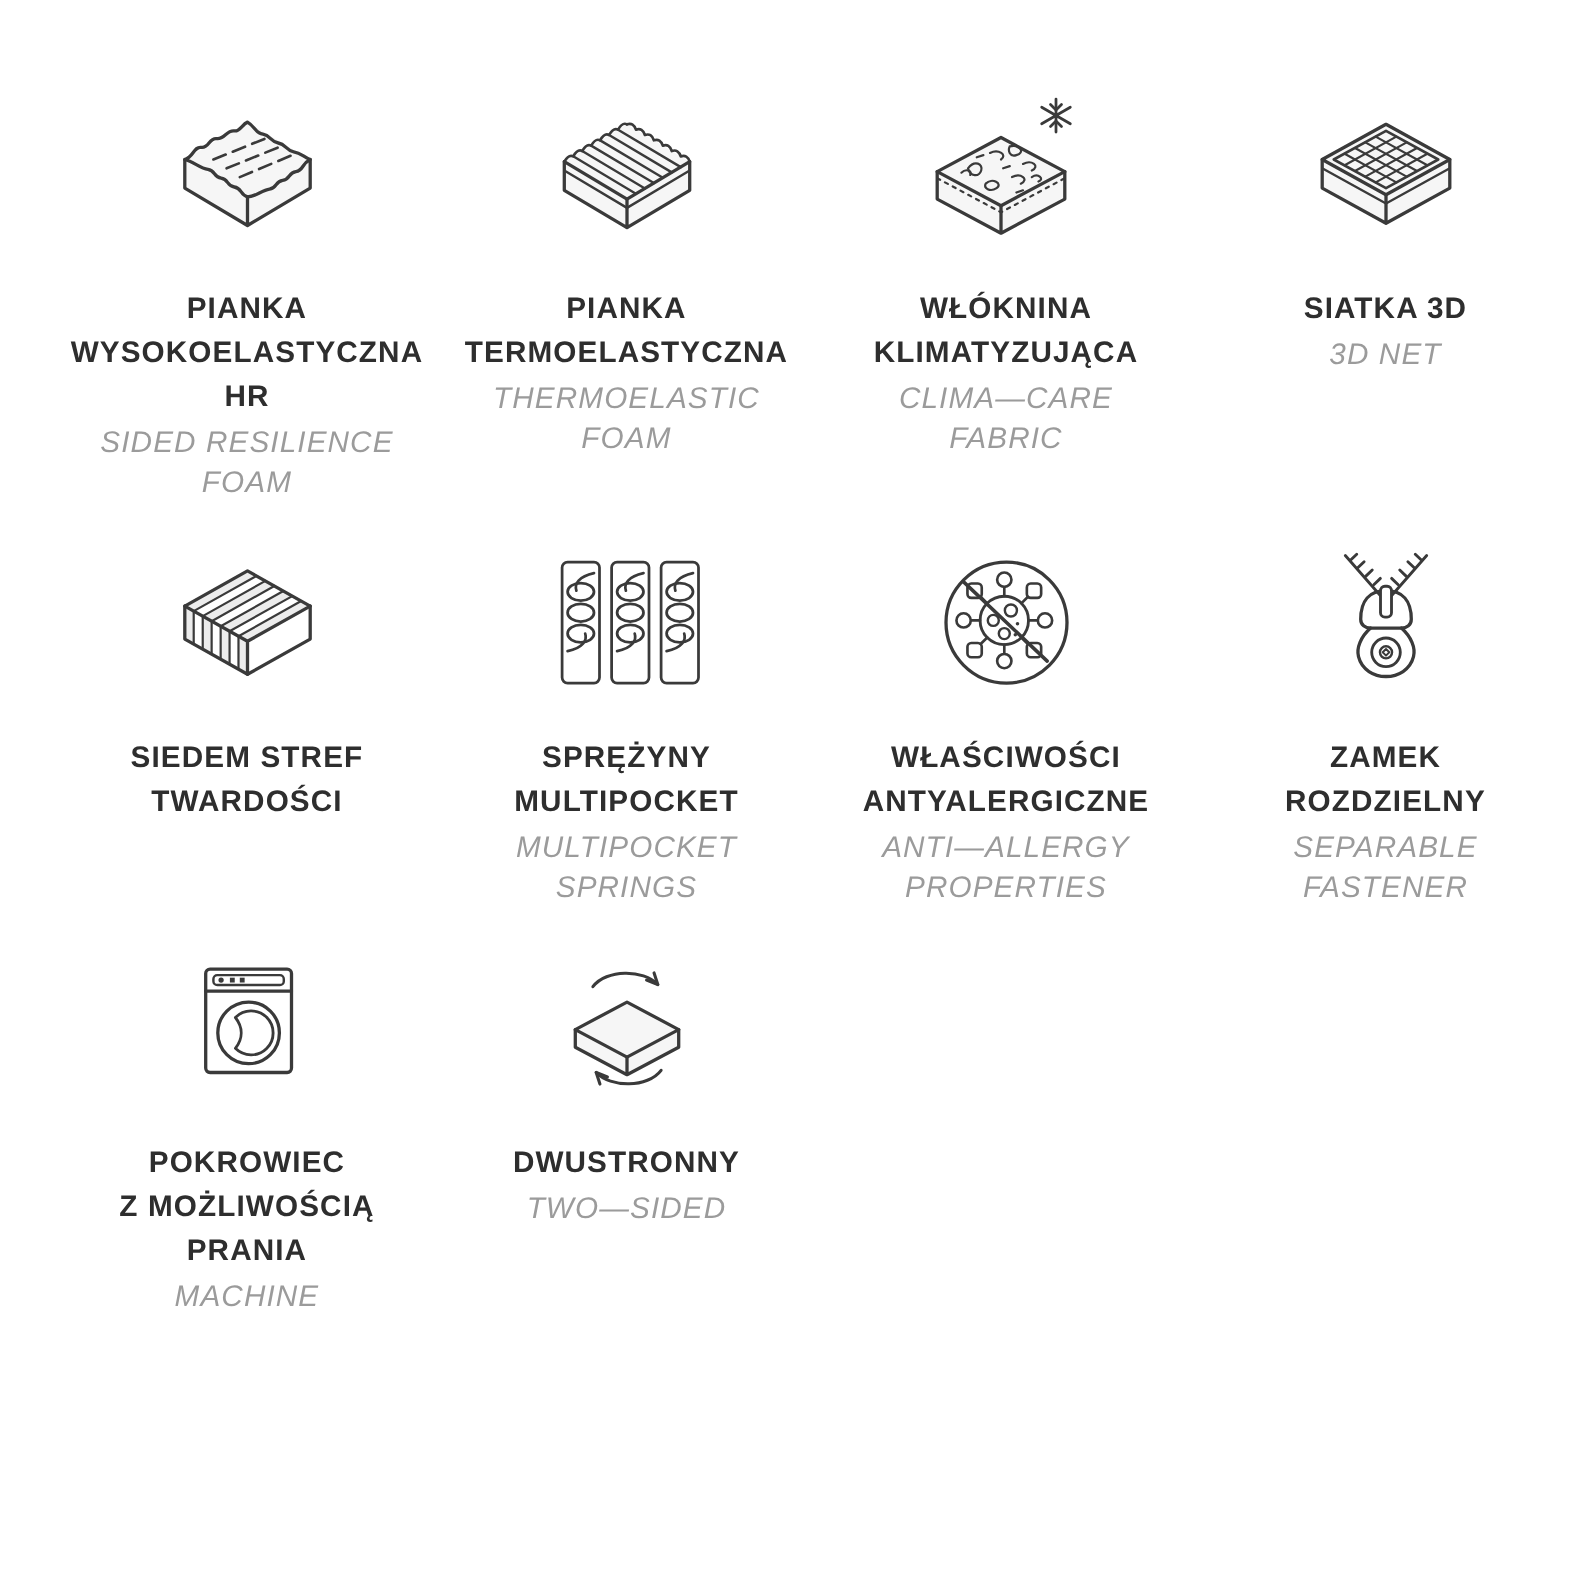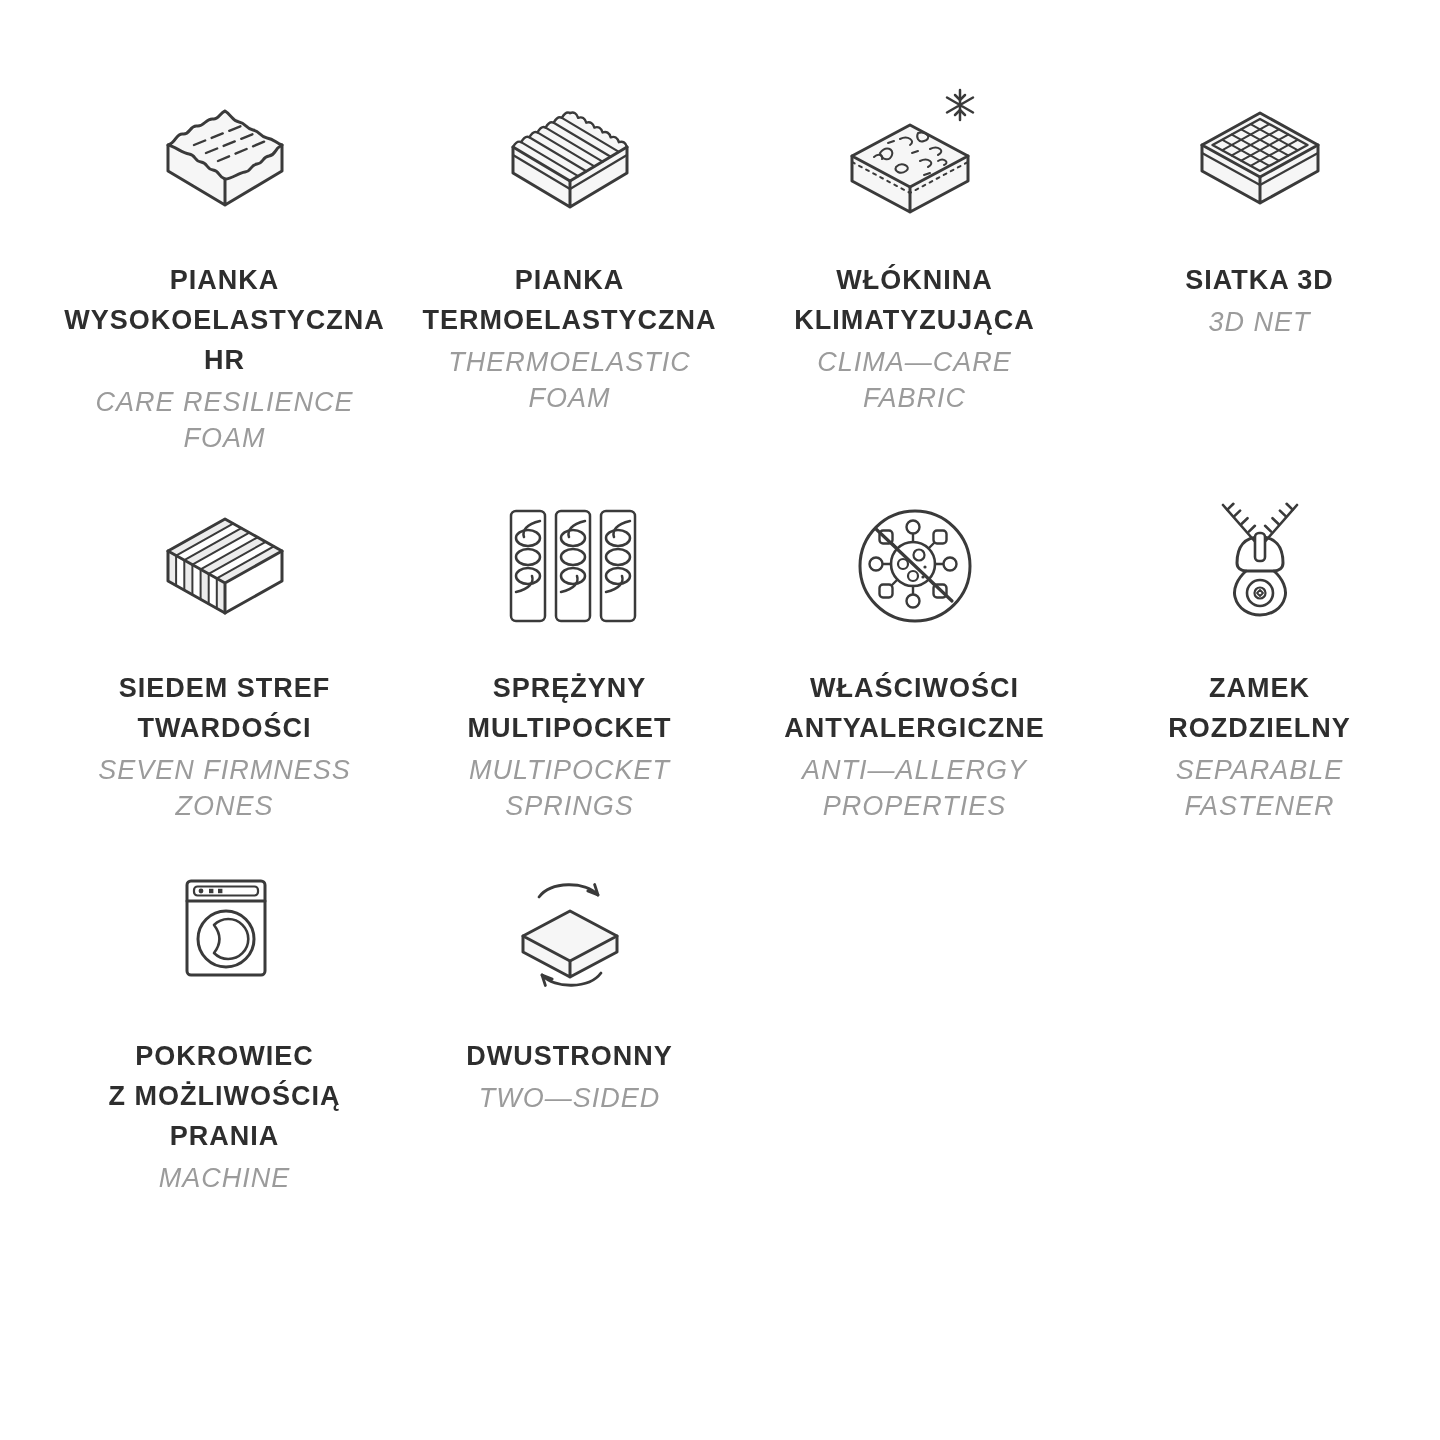--- a/index.html
+++ b/index.html
@@ -70,21 +70,21 @@
     <path d="M44,62 L96,41 M56,70 L108,49 M68,78 L118,57" stroke-width="2.4" stroke-dasharray="12 7"></path>
     <path d="M18,62 L18,88 L75,122 L132,88 L132,62 M75,96 L75,122"></path>
   </svg>
         </div>
     <div class="title">
           <div>PIANKA</div>
           <div>WYSOKOELASTYCZNA</div>
           <div>HR</div>
         </div>
     <div class="subtitle">
-          <div>CARE RESILIENCE</div>
+          <div>SIDED RESILIENCE</div>
           <div>FOAM</div>
         </div>
   </div>
 
   <div class="cell">
     <div class="icon-wrap">
           <svg viewBox="0 0 150 150" fill="none" stroke="currentColor" stroke-width="3" stroke-linecap="round" stroke-linejoin="round">
     <polygon points="18,64 75,30 132,64 132,90 75,124 18,90" fill="#f6f6f6" stroke="none"></polygon>
     <path d="M18,64 q4,-7 8.14,-4.86 q4,-7 8.14,-4.86 q4,-7 8.14,-4.86 q4,-7 8.14,-4.86 q4,-7 8.14,-4.86 q4,-7 8.14,-4.86 q4,-7 8.16,-4.84" stroke-width="2.4"></path>
     <path d="M75,30 q6,-2 8.14,4.86 q6,-2 8.14,4.86 q6,-2 8.14,4.86 q6,-2 8.14,4.86 q6,-2 8.14,4.86 q6,-2 8.14,4.86 q6,-2 8.16,4.84" stroke-width="2.4"></path>
@@ -178,24 +178,20 @@
       <path d="M26.1,64.6 L26.1,94.6 M34.3,69.1 L34.3,99.1 M42.4,73.7 L42.4,103.7 M50.6,78.3 L50.6,108.3 M58.7,82.9 L58.7,112.9 M66.8,87.4 L66.8,117.4"></path>
     </g>
     <path d="M18,60 L75,28 L132,60 L132,90 L75,122 L18,90 Z"></path>
     <path d="M18,60 L75,92 L132,60 M75,92 L75,122"></path>
   </svg>
         </div>
     <div class="title">
           <div>SIEDEM STREF</div>
           <div>TWARDOŚCI</div>
         </div>
-    <div class="subtitle">
-          <div>SEVEN FIRMNESS</div>
-          <div>ZONES</div>
-        </div>
   </div>
 
   <div class="cell">
     <div class="icon-wrap">
           <svg viewBox="0 0 150 150" fill="none" stroke="currentColor" stroke-width="2.5" stroke-linecap="round" stroke-linejoin="round">
     <g>
       <rect x="16" y="20" width="34" height="110" rx="5"></rect>
       <ellipse cx="33" cy="47" rx="12" ry="8"></ellipse>
       <ellipse cx="33" cy="66" rx="12" ry="8"></ellipse>
       <ellipse cx="33" cy="85" rx="12" ry="8"></ellipse>

